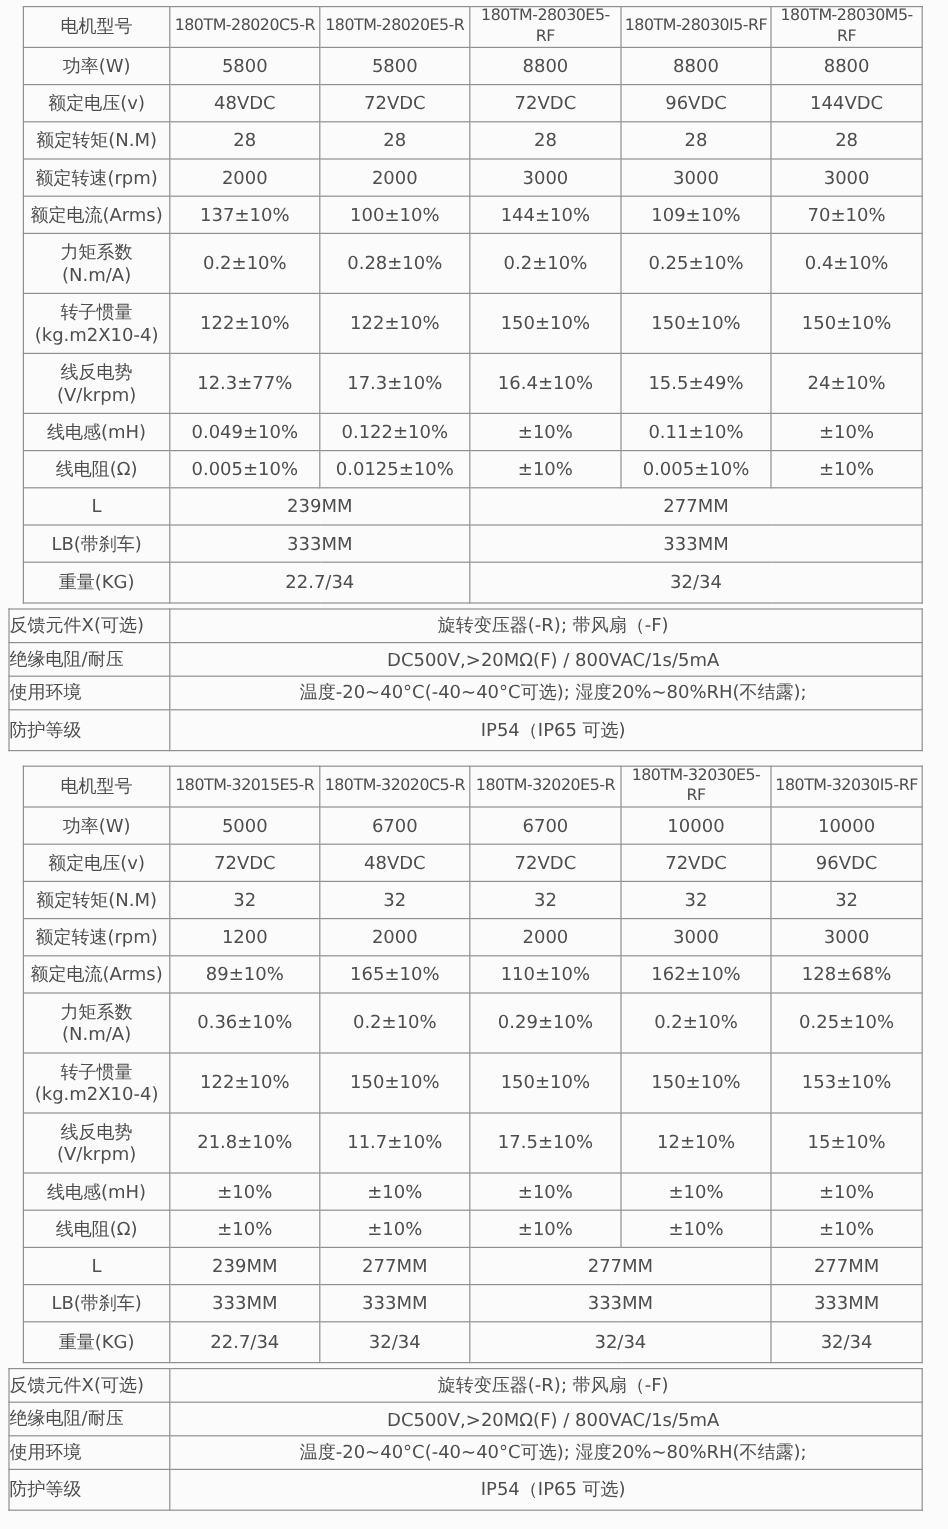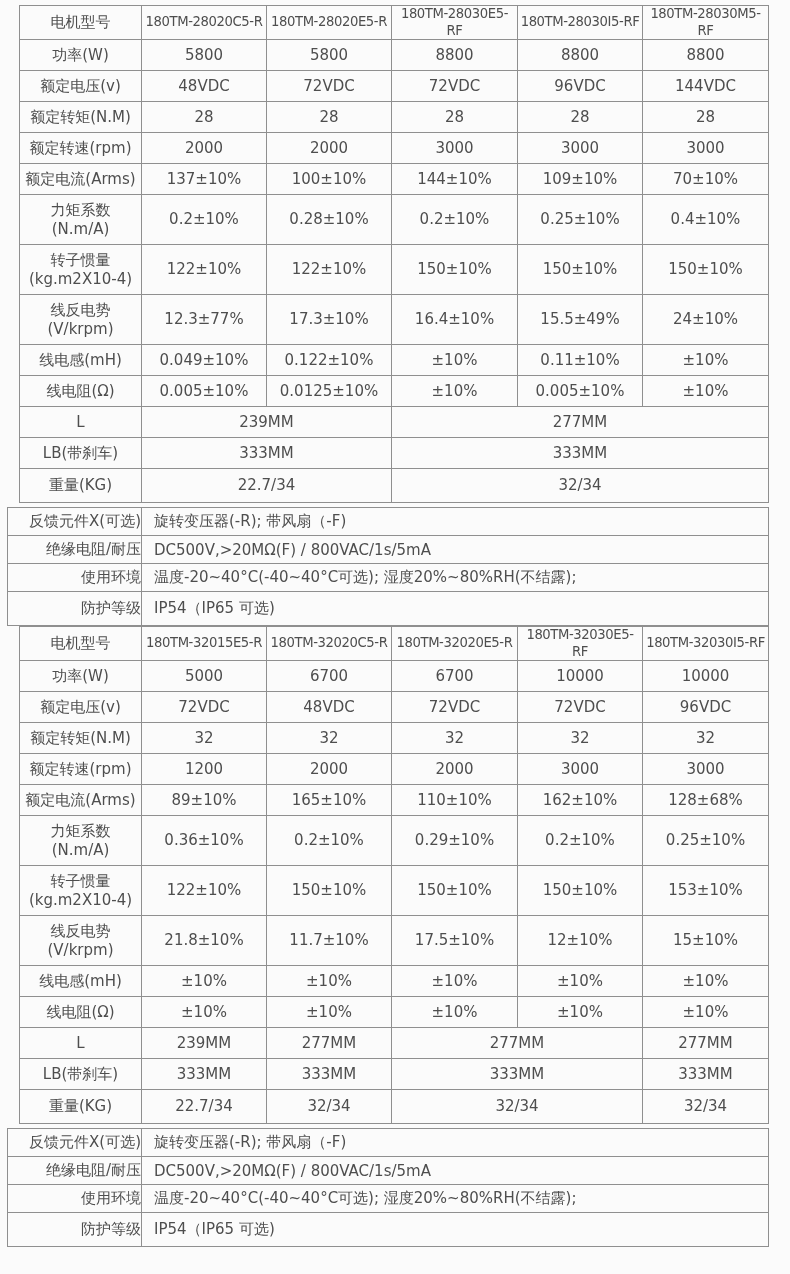--- a/index.html
+++ b/index.html
@@ -8,21 +8,21 @@
     background: #fbfbfb;
     width: 790px;
     font-family: "DejaVu Sans", "Liberation Sans", sans-serif;
     color: #4e4e4e;
   }
   #page {
     width: 790px;
     padding-top: 5px;
     box-sizing: border-box;
   }
-  .group { margin-bottom: 0; }
+  .group { margin-bottom: 12px; }
   table {
     border-collapse: collapse;
     table-layout: fixed;
     background: #fbfbfb;
   }
   table.spec {
     margin-left: 19px;
     width: 749px;
     margin-bottom: 4px;
   }
@@ -50,22 +50,22 @@
     width: 761px;
   }
   table.info td {
     border: 1px solid #8f8f8f;
     font-size: 15px;
     height: 27px;
     vertical-align: middle;
     padding: 0;
     overflow: hidden;
   }
-  table.info td.lbl { text-align: right; }
-  table.info td.val { text-align: left; padding-left: 12px; }
+  table.info td.lbl { text-align: left; }
+  table.info td.val { text-align: center; padding-left: 12px; }
   table.info tr:last-child td { height: 33px; }
 </style>
 </head>
 <body>
 
 <div id="page">
     <div class="group">
       <table class="spec">
         <colgroup>
           <col style="width: 122px;">

